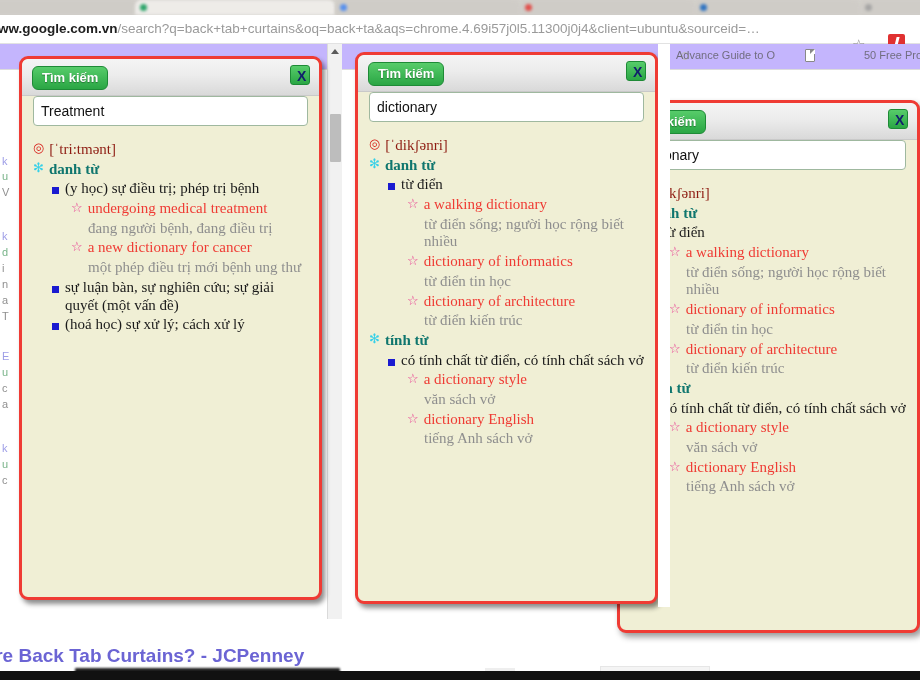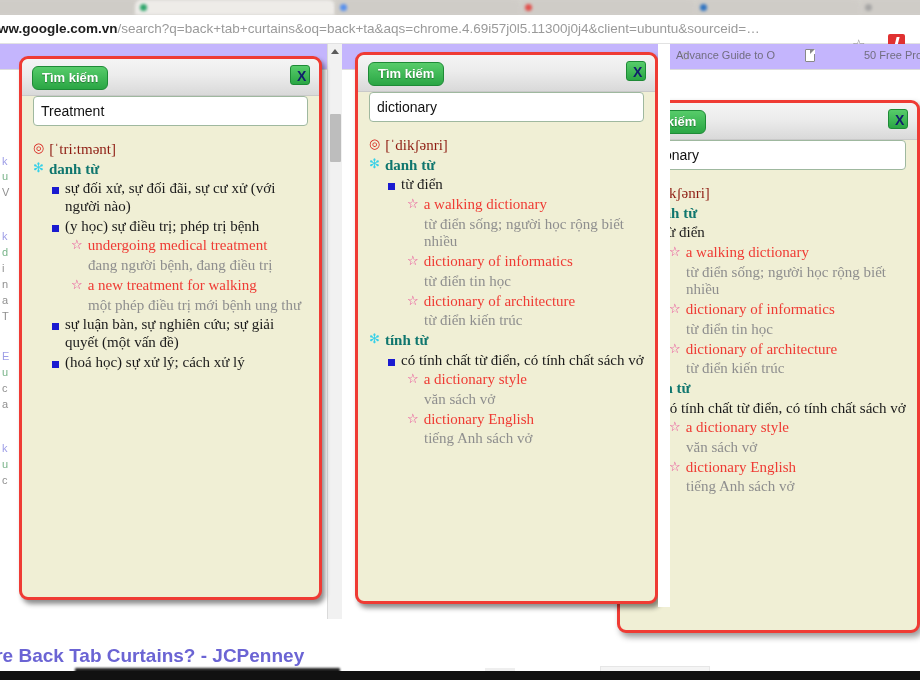--- a/index.html
+++ b/index.html
@@ -391,36 +391,32 @@
           <div class="row pron">
             <span class="gl">◎</span>
             <span class="tx">[ˈtri:tmənt]</span>
           </div>
           <div class="row pos">
             <span class="gl">✻</span>
             <span class="tx">danh từ</span>
           </div>
           <div class="row sense">
             <span class="gl" style="display: inline-block;"></span>
-            <span class="tx">sự đối xử, sự đối đãi, sự cư xử (với người nào)</span>
-          </div>
-          <div class="row sense">
-            <span class="gl" style="display: inline-block;"></span>
             <span class="tx">(y học) sự điều trị; phép trị bệnh</span>
           </div>
           <div class="row example">
             <span class="gl">☆</span>
             <span class="tx">undergoing medical treatment</span>
           </div>
           <div class="row trans">
             <span class="tx">đang người bệnh, đang điều trị</span>
           </div>
           <div class="row example">
             <span class="gl">☆</span>
-            <span class="tx">a new treatment for walking</span>
+            <span class="tx">a new dictionary for cancer</span>
           </div>
           <div class="row trans">
             <span class="tx">một phép điều trị mới bệnh ung thư</span>
           </div>
           <div class="row sense">
             <span class="gl" style="display: inline-block;"></span>
             <span class="tx">sự luận bàn, sự nghiên cứu; sự giải quyết (một vấn đề)</span>
           </div>
           <div class="row sense">
             <span class="gl" style="display: inline-block;"></span>

